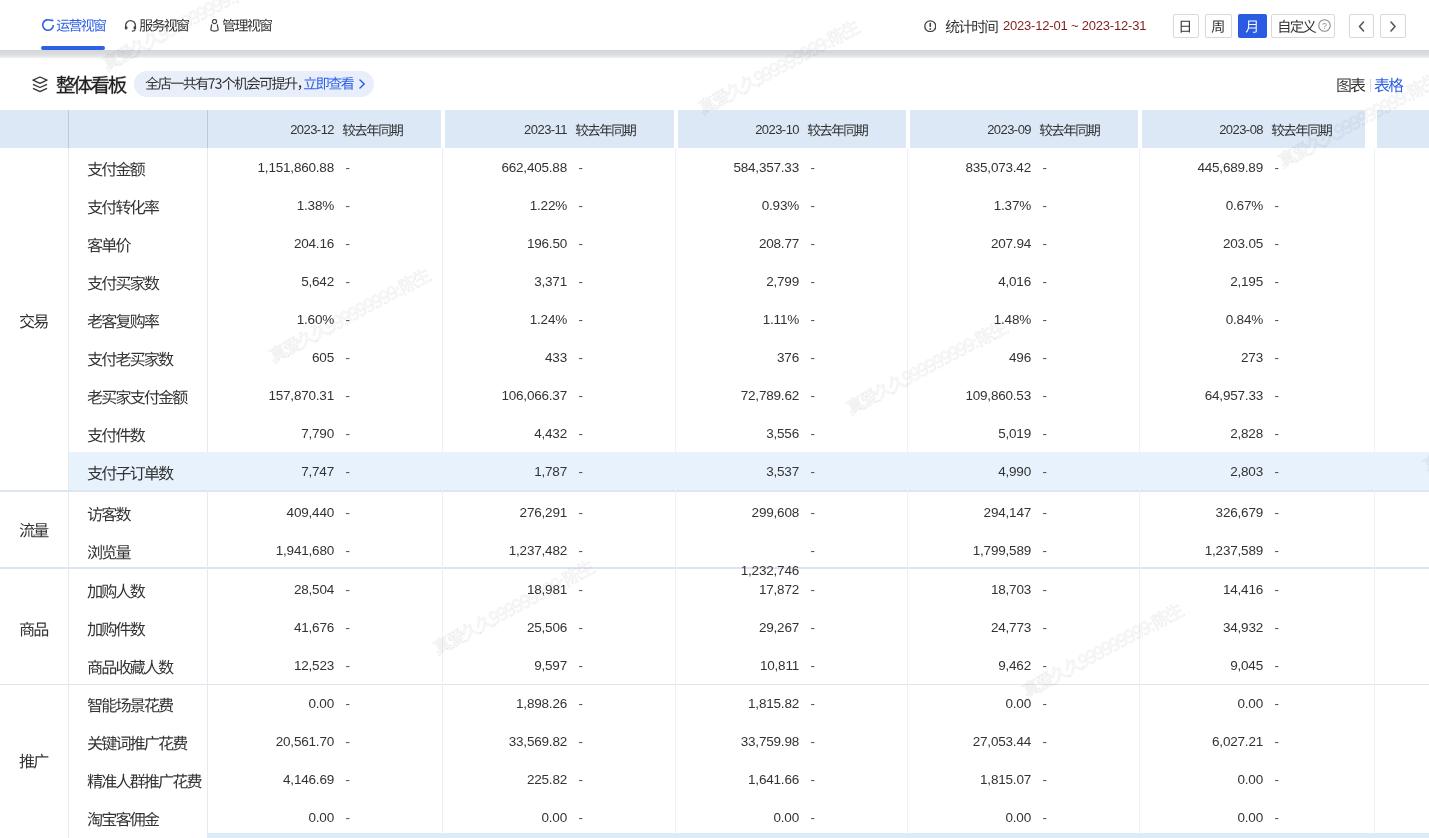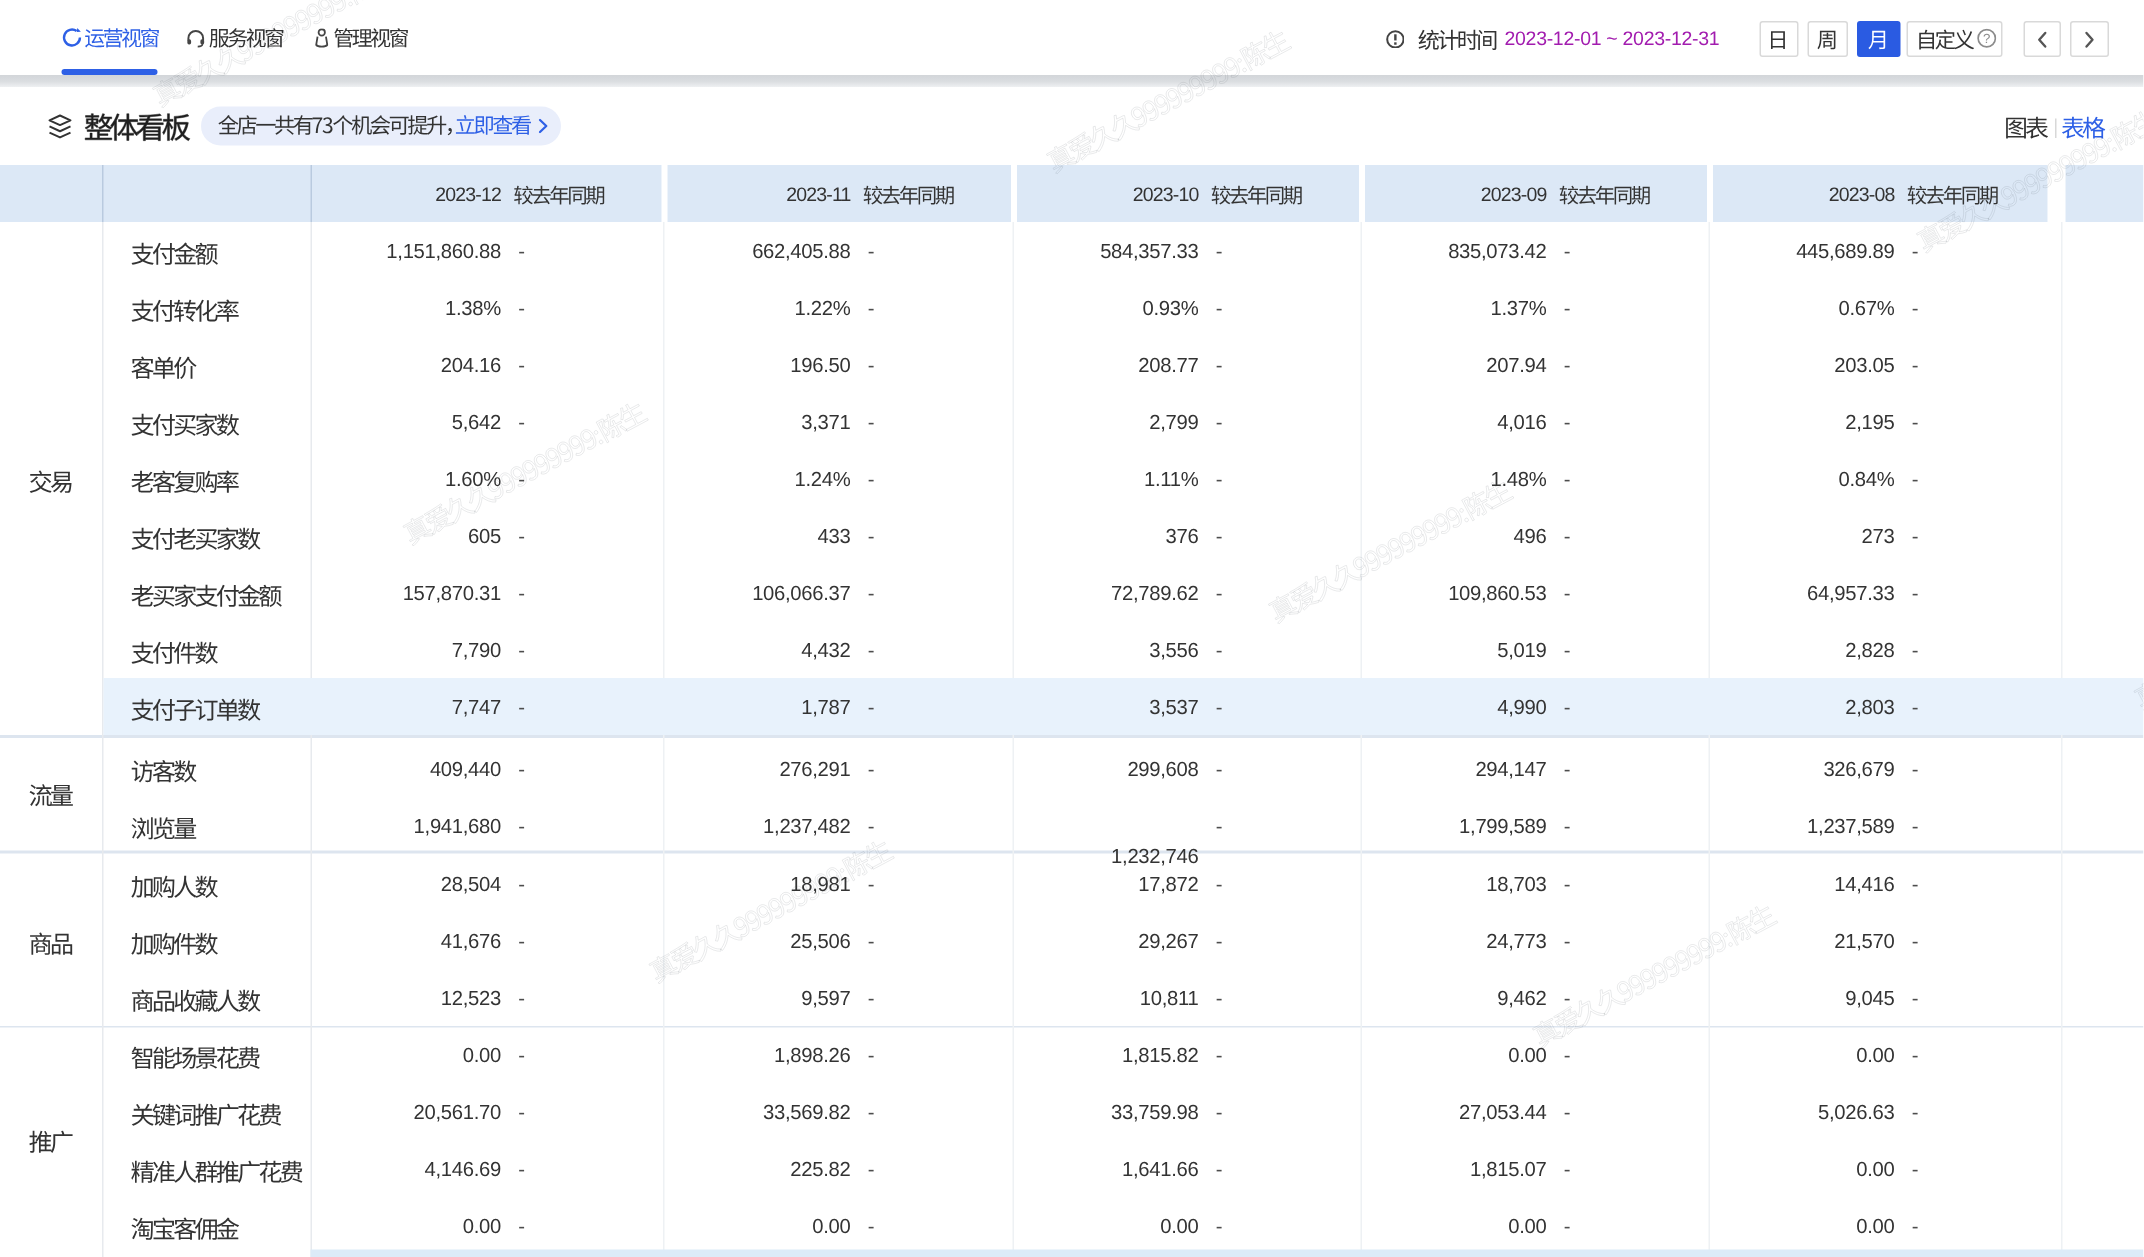--- a/index.html
+++ b/index.html
@@ -157,21 +157,21 @@
 <circle cx="7" cy="7" r="6.1" stroke="#434343" stroke-width="1.5"></circle>
 <rect x="6.1" y="3.2" width="1.8" height="4.6" fill="#434343"></rect>
 <rect x="6.1" y="9.2" width="1.8" height="1.8" fill="#434343"></rect>
   </svg>
 <svg class="cj" style="left:945.8px;top:19.5px;width:52.0px;height:13px;fill:#333;" viewBox="0 0 4000 1000" preserveAspectRatio="none">
     <use href="#g76" transform="translate(-65,-59) scale(1.13)"></use>
     <use href="#g87" transform="translate(935,-59) scale(1.13)"></use>
     <use href="#g51" transform="translate(1935,-59) scale(1.13)"></use>
     <use href="#g99" transform="translate(2935,-59) scale(1.13)"></use>
   </svg>
-<div class="a" style="left:1003px;top:0;height:50px;line-height:51px;font-size:13px;letter-spacing:-0.2px;color:#a21caf">2023-12-01 ~ 2023-12-31</div>
+<div class="a" style="left:1003px;top:0;height:50px;line-height:51px;font-size:13px;letter-spacing:-0.2px;color:#7f1d1d">2023-12-01 ~ 2023-12-31</div>
 <div class="btn" style="left:1172.5px;width:26px"></div>
 <svg class="cj" style="left:1179.3px;top:19.6px;width:12.5px;height:12.5px;fill:#333;" viewBox="0 0 1000 1000" preserveAspectRatio="none">
     <use href="#g50" transform="translate(-65,-59) scale(1.13)"></use>
   </svg>
 <div class="btn" style="left:1204.5px;width:27px"></div>
 <svg class="cj" style="left:1211.8px;top:19.6px;width:12.5px;height:12.5px;fill:#333;" viewBox="0 0 1000 1000" preserveAspectRatio="none">
     <use href="#g30" transform="translate(-65,-59) scale(1.13)"></use>
   </svg>
 <div class="a" style="left:1238px;top:14px;width:28.5px;height:24px;border-radius:2px;background:#2a5be2"></div>
 <svg class="cj" style="left:1246px;top:19.6px;width:12.5px;height:12.5px;fill:#fff;" viewBox="0 0 1000 1000" preserveAspectRatio="none">
@@ -509,21 +509,21 @@
     <use href="#g48" transform="translate(2935,-59) scale(1.13)"></use>
   </svg>
 <div class="val" style="left:209px;top:607.5px">41,676</div>
 <div class="dash" style="left:345.5px;top:607.5px">-</div>
 <div class="val" style="left:442px;top:607.5px">25,506</div>
 <div class="dash" style="left:578.5px;top:607.5px">-</div>
 <div class="val" style="left:674px;top:607.5px">29,267</div>
 <div class="dash" style="left:810.5px;top:607.5px">-</div>
 <div class="val" style="left:906px;top:607.5px">24,773</div>
 <div class="dash" style="left:1042.5px;top:607.5px">-</div>
-<div class="val" style="left:1138px;top:607.5px">21,570</div>
+<div class="val" style="left:1138px;top:607.5px">34,932</div>
 <div class="dash" style="left:1274.5px;top:607.5px">-</div>
 <svg class="cj" style="left:88px;top:659.7px;width:85.2px;height:14.2px;fill:#333;" viewBox="0 0 6000 1000" preserveAspectRatio="none">
     <use href="#g32" transform="translate(-65,-59) scale(1.13)"></use>
     <use href="#g31" transform="translate(935,-59) scale(1.13)"></use>
     <use href="#g47" transform="translate(1935,-59) scale(1.13)"></use>
     <use href="#g83" transform="translate(2935,-59) scale(1.13)"></use>
     <use href="#g10" transform="translate(3935,-59) scale(1.13)"></use>
     <use href="#g48" transform="translate(4935,-59) scale(1.13)"></use>
   </svg>
 <div class="val" style="left:209px;top:645.5px">12,523</div>
@@ -564,21 +564,21 @@
     <use href="#g92" transform="translate(5935,-59) scale(1.13)"></use>
   </svg>
 <div class="val" style="left:209px;top:721.5px">20,561.70</div>
 <div class="dash" style="left:345.5px;top:721.5px">-</div>
 <div class="val" style="left:442px;top:721.5px">33,569.82</div>
 <div class="dash" style="left:578.5px;top:721.5px">-</div>
 <div class="val" style="left:674px;top:721.5px">33,759.98</div>
 <div class="dash" style="left:810.5px;top:721.5px">-</div>
 <div class="val" style="left:906px;top:721.5px">27,053.44</div>
 <div class="dash" style="left:1042.5px;top:721.5px">-</div>
-<div class="val" style="left:1138px;top:721.5px">5,026.63</div>
+<div class="val" style="left:1138px;top:721.5px">6,027.21</div>
 <div class="dash" style="left:1274.5px;top:721.5px">-</div>
 <svg class="cj" style="left:88px;top:773.7px;width:113.6px;height:14.2px;fill:#333;" viewBox="0 0 8000 1000" preserveAspectRatio="none">
     <use href="#g75" transform="translate(-65,-59) scale(1.13)"></use>
     <use href="#g20" transform="translate(935,-59) scale(1.13)"></use>
     <use href="#g10" transform="translate(1935,-59) scale(1.13)"></use>
     <use href="#g77" transform="translate(2935,-59) scale(1.13)"></use>
     <use href="#g44" transform="translate(3935,-59) scale(1.13)"></use>
     <use href="#g42" transform="translate(4935,-59) scale(1.13)"></use>
     <use href="#g81" transform="translate(5935,-59) scale(1.13)"></use>
     <use href="#g92" transform="translate(6935,-59) scale(1.13)"></use>

